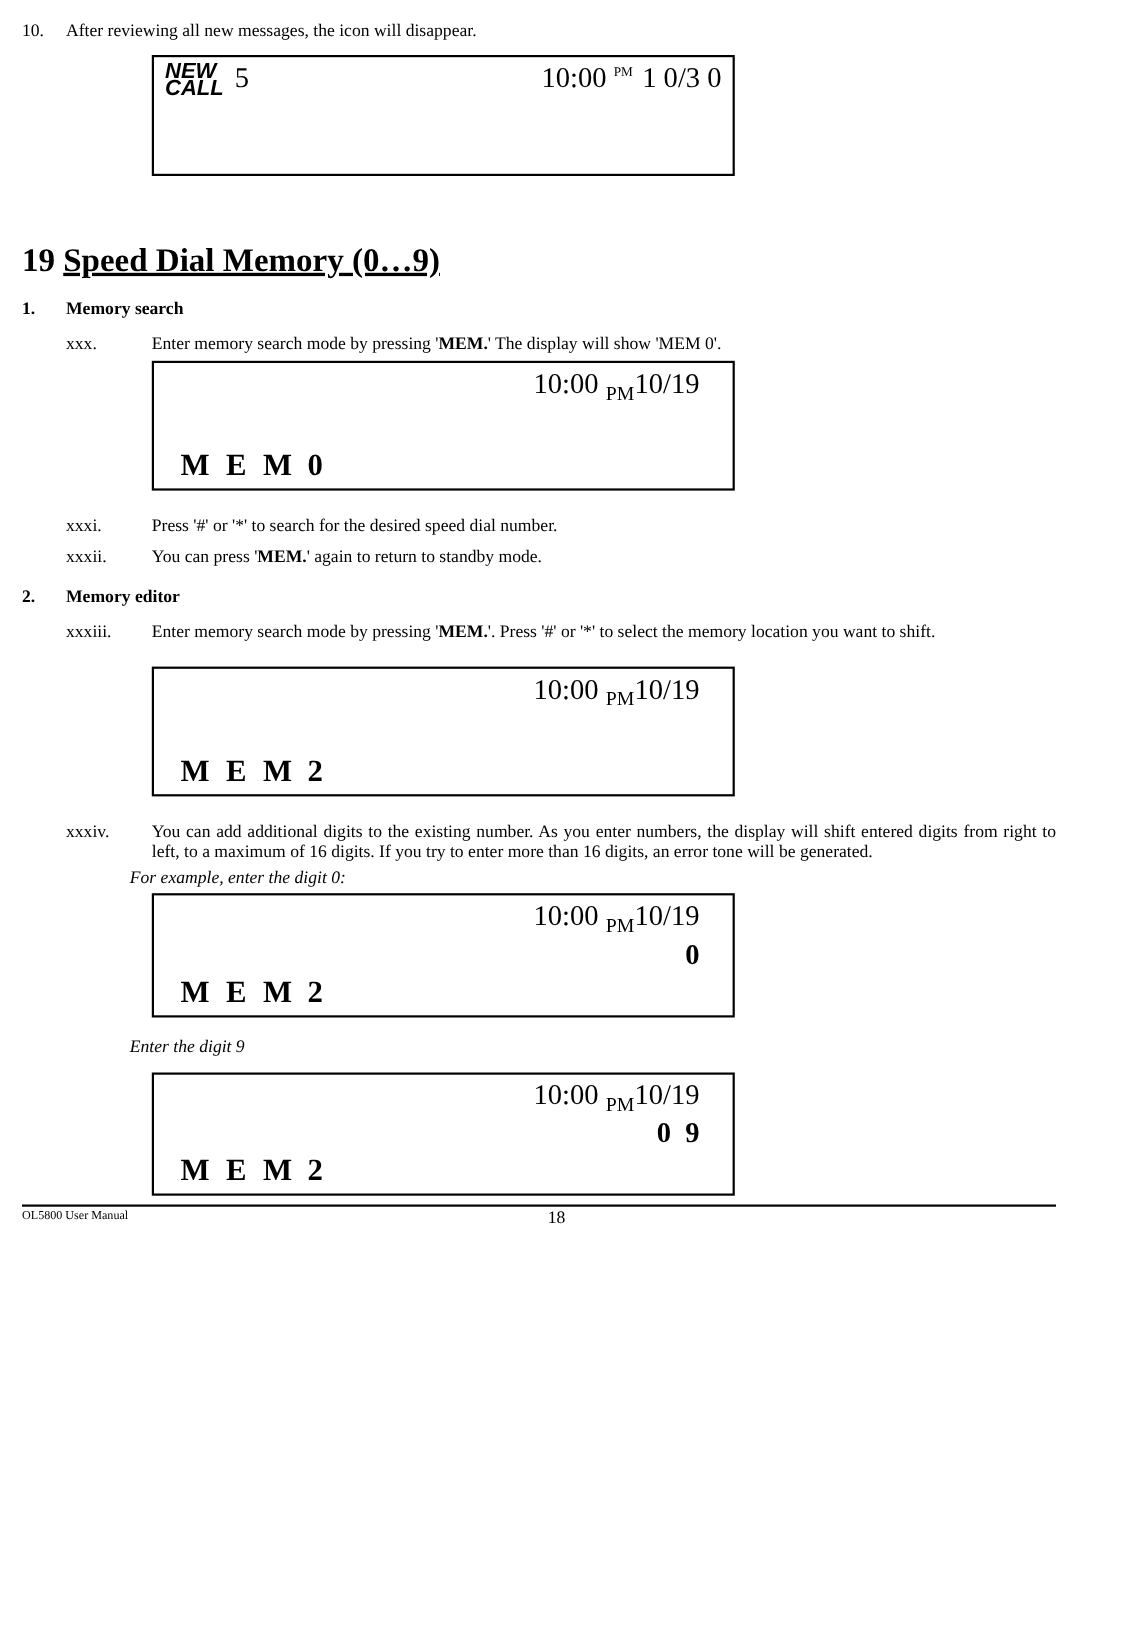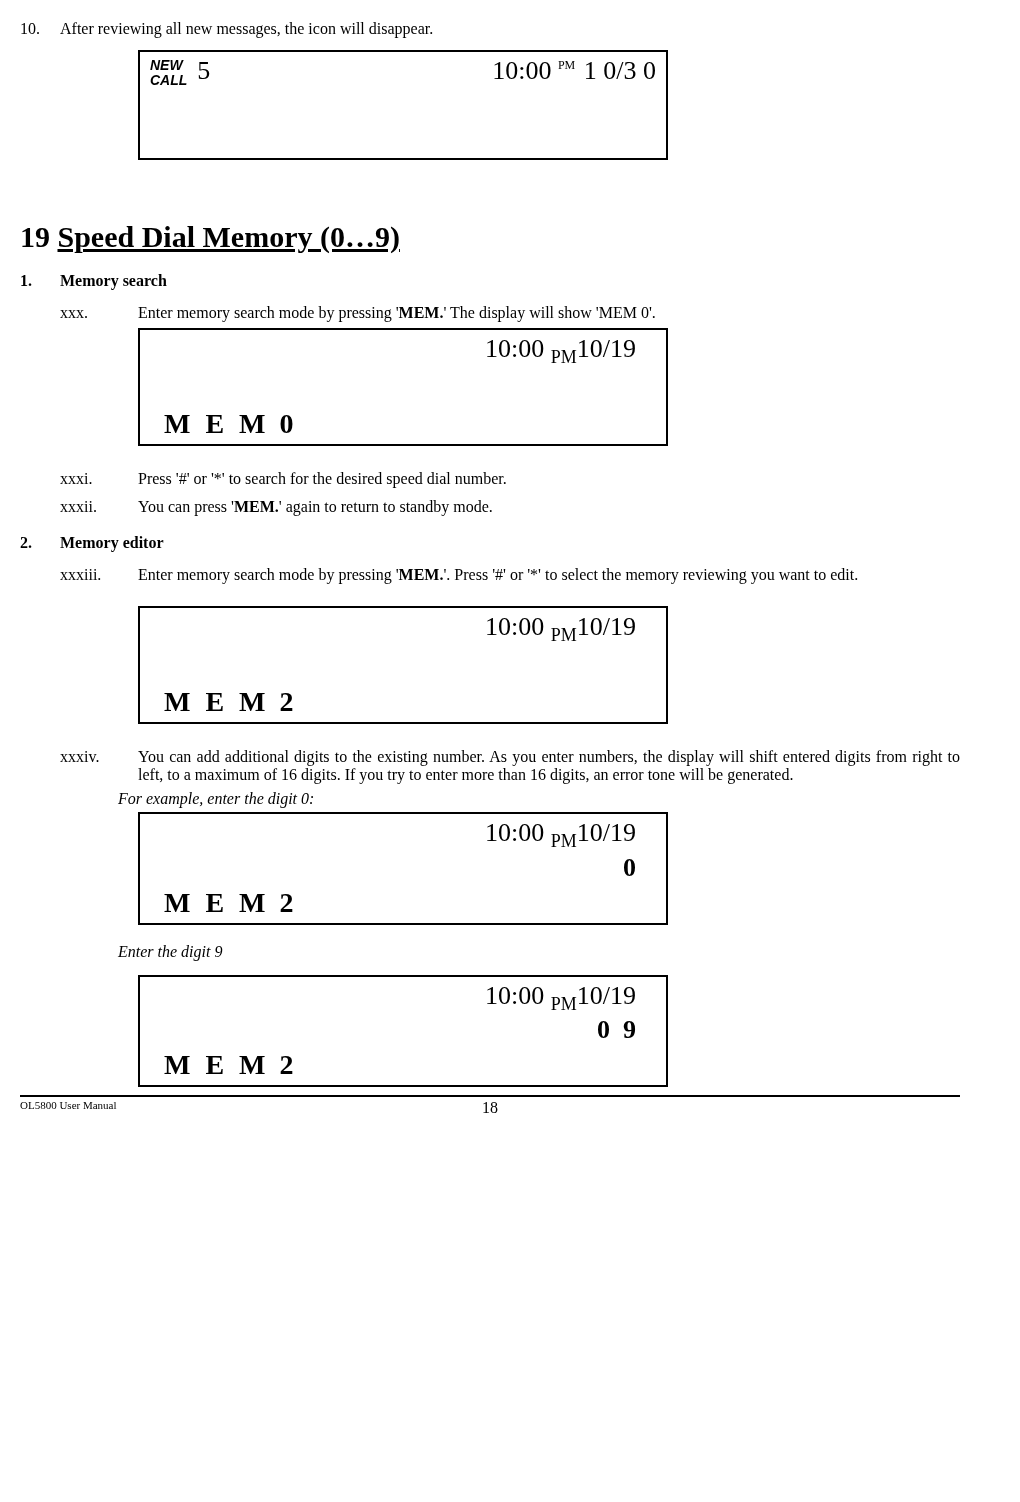--- a/index.html
+++ b/index.html
@@ -27,21 +27,21 @@
   .display1-row {
     font-size: 26px;
     padding: 4px 10px 10px 10px;
     display:flex;
     align-items:flex-start;
   }
   .newcall-label {
     font-family: Arial, Helvetica, sans-serif;
     font-weight: bold;
     font-style: italic;
-    font-size: 14px;
+    font-size: 20px;
     line-height: 15px;
     display:inline-block;
     margin-right: 6px;
     margin-top:2px;
   }
   .time-large { font-size: 26px; }
   .pm-sup { font-size: 12px; vertical-align: super; }
   .pm-sub { font-size: 18px; vertical-align: sub; }
   .mem-time-row {
     text-align: right;
@@ -76,21 +76,21 @@
   .para-indent { margin-left: 98px; margin-top:2px; margin-bottom:4px;font-style:italic;}
   .footer-line {
     border-top: 2px solid #000;
     margin-top: 8px;
     padding-top: 2px;
     display:flex;
     justify-content: space-between;
     align-items: flex-start;
   }
   .footer-left { font-family: Liberation Serif, serif; font-size: 11px; }
-  .footer-center { font-size: 16px; width:100%; text-align:center; position:absolute; left:0; }
+  .footer-center { font-size: 16px; width:100%; text-align:center; position:absolute; left:16px; }
   .footer-wrap { position:relative; height: 30px; }
   .bold { font-weight:bold;}
   .justify { text-align: justify; }
 </style>
 </head>
 <body>
 
 <div class="step-row">
   <div class="step-num">10.</div>
   <div class="step-text">After reviewing all new messages, the icon will disappear.</div>
@@ -151,21 +151,21 @@
 </div>
 
 <div class="subhead" style="margin-top:18px;">
   <span class="num">2.</span>
   <span>Memory editor</span>
 </div>
 
 <div class="roman-row">
   <div class="roman">xxxiii.</div>
   <div class="roman-text justify">
-    <span>Enter memory search mode by pressing '</span><span class="bold">MEM.</span><span>'. Press '#' or '*' to select the memory reviewing you want to edit.</span>
+    <span>Enter memory search mode by pressing '</span><span class="bold">MEM.</span><span>'. Press '#' or '*' to select the memory location you want to shift.</span>
   </div>
 </div>
 
 <div class="display-box" style="margin-top:22px;">
   <div class="mem-time-row">
     <span>10:00</span> <span class="pm-sub">PM</span><span>10/19</span>
   </div>
   <div style="height:40px;"></div>
   <div class="mem-label-row">
     <span>M E M</span><span class="memnum">2</span>

